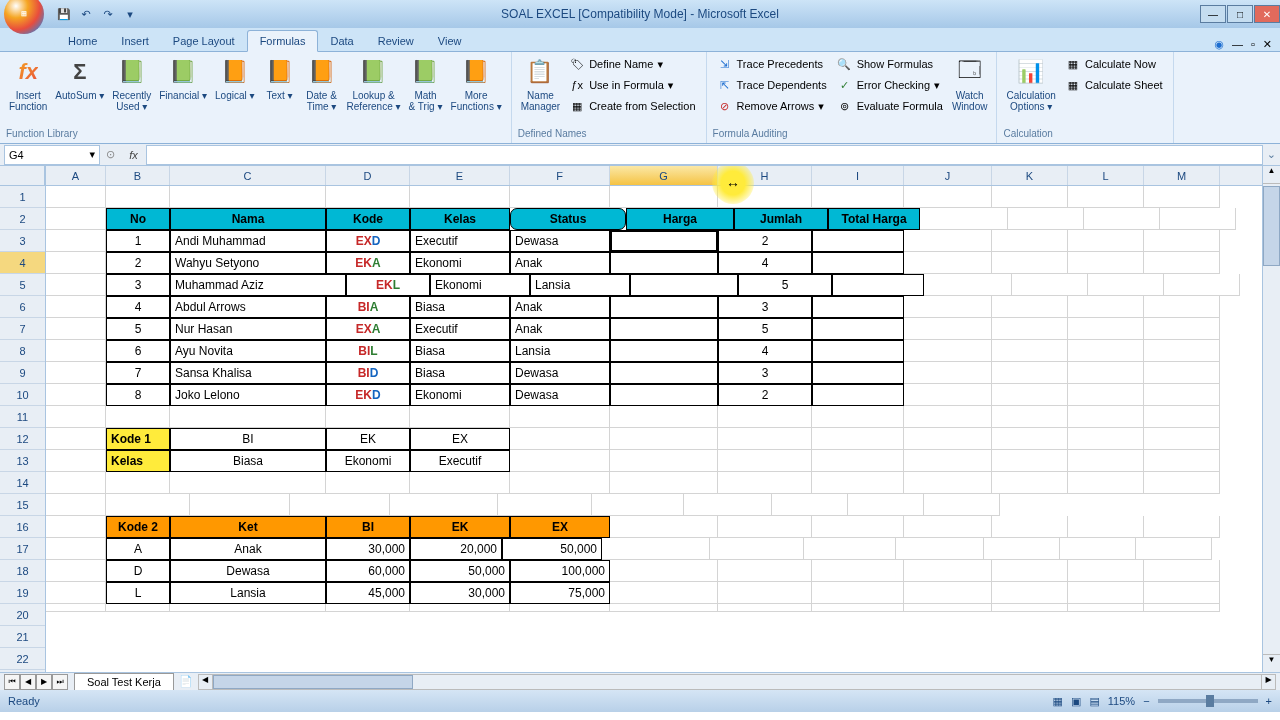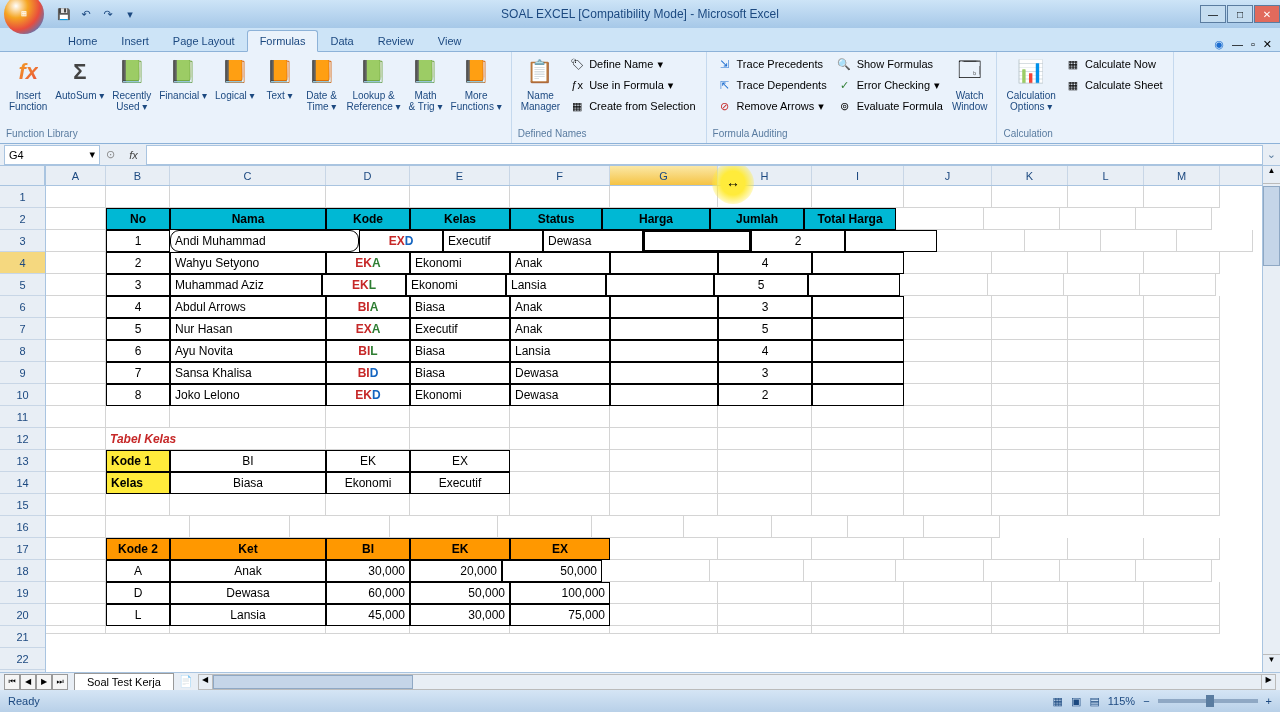--- a/index.html
+++ b/index.html
@@ -325,33 +325,33 @@
           <div class="cell " style="width: 76px;"></div>
           <div class="cell " style="width: 76px;"></div>
           <div class="cell " style="width: 76px;"></div>
         </div>
         <div class="grid-row">
           <div class="cell " style="width: 60px;"></div>
           <div class="cell hdr-cyan" style="width: 64px;">No</div>
           <div class="cell hdr-cyan" style="width: 156px;">Nama</div>
           <div class="cell hdr-cyan" style="width: 84px;">Kode</div>
           <div class="cell hdr-cyan" style="width: 100px;">Kelas</div>
-          <div class="cell hdr-cyan" style="width: 92px;">Status</div>
+          <div class="cell hdr-cyan" style="width: 116px; border-radius: 7px;">Status</div>
           <div class="cell hdr-cyan" style="width: 108px;">Harga</div>
           <div class="cell hdr-cyan" style="width: 94px;">Jumlah</div>
           <div class="cell hdr-cyan" style="width: 92px;">Total Harga</div>
           <div class="cell " style="width: 88px;"></div>
           <div class="cell " style="width: 76px;"></div>
           <div class="cell " style="width: 76px;"></div>
           <div class="cell " style="width: 76px;"></div>
         </div>
         <div class="grid-row">
           <div class="cell " style="width: 60px;"></div>
           <div class="cell data-cell center" style="width: 64px;">1</div>
-          <div class="cell data-cell" style="width: 189px; border-radius: 9px;">Andi Muhammad</div>
+          <div class="cell data-cell" style="width: 156px;">Andi Muhammad</div>
           <div class="cell data-cell center" style="width: 84px;">
             <span class="kode-red">EX</span>
             <span class="kode-blue">D</span>
           </div>
           <div class="cell data-cell" style="width: 100px;">Executif</div>
           <div class="cell data-cell" style="width: 100px;">Dewasa</div>
           <div class="cell data-cell active-cell" style="width: 108px;"></div>
           <div class="cell data-cell center" style="width: 94px;">2</div>
           <div class="cell data-cell" style="width: 92px;"></div>
           <div class="cell " style="width: 88px;"></div>
@@ -373,21 +373,21 @@
           <div class="cell data-cell center" style="width: 94px;">4</div>
           <div class="cell data-cell" style="width: 92px;"></div>
           <div class="cell " style="width: 88px;"></div>
           <div class="cell " style="width: 76px;"></div>
           <div class="cell " style="width: 76px;"></div>
           <div class="cell " style="width: 76px;"></div>
         </div>
         <div class="grid-row">
           <div class="cell " style="width: 60px;"></div>
           <div class="cell data-cell center" style="width: 64px;">3</div>
-          <div class="cell data-cell" style="width: 152px;">Muhammad Aziz</div>
+          <div class="cell data-cell" style="width: 176px;">Muhammad Aziz</div>
           <div class="cell data-cell center" style="width: 84px;">
             <span class="kode-red">EK</span>
             <span class="kode-green">L</span>
           </div>
           <div class="cell data-cell" style="width: 100px;">Ekonomi</div>
           <div class="cell data-cell" style="width: 100px;">Lansia</div>
           <div class="cell data-cell" style="width: 108px;"></div>
           <div class="cell data-cell center" style="width: 94px;">5</div>
           <div class="cell data-cell" style="width: 92px;"></div>
           <div class="cell " style="width: 88px;"></div>
@@ -482,34 +482,20 @@
           <div class="cell data-cell" style="width: 92px;"></div>
           <div class="cell " style="width: 88px;"></div>
           <div class="cell " style="width: 76px;"></div>
           <div class="cell " style="width: 76px;"></div>
           <div class="cell " style="width: 76px;"></div>
         </div>
         <div class="grid-row">
           <div class="cell " style="width: 60px;"></div>
           <div class="cell " style="width: 64px;"></div>
           <div class="cell " style="width: 156px;"></div>
-          <div class="cell " style="width: 84px;"></div>
-          <div class="cell " style="width: 100px;"></div>
-          <div class="cell " style="width: 100px;"></div>
-          <div class="cell " style="width: 108px;"></div>
-          <div class="cell " style="width: 94px;"></div>
-          <div class="cell " style="width: 92px;"></div>
-          <div class="cell " style="width: 88px;"></div>
-          <div class="cell " style="width: 76px;"></div>
-          <div class="cell " style="width: 76px;"></div>
-          <div class="cell " style="width: 76px;"></div>
-        </div>
-        <div class="grid-row">
-          <div class="cell " style="width: 60px;"></div>
-          <div class="cell title-red" style="width: 220px;">Tabel Kelas</div>
           <div class="cell " style="width: 84px;"></div>
           <div class="cell " style="width: 100px;"></div>
           <div class="cell " style="width: 100px;"></div>
           <div class="cell " style="width: 108px;"></div>
           <div class="cell " style="width: 94px;"></div>
           <div class="cell " style="width: 92px;"></div>
           <div class="cell " style="width: 88px;"></div>
           <div class="cell " style="width: 76px;"></div>
           <div class="cell " style="width: 76px;"></div>
           <div class="cell " style="width: 76px;"></div>

